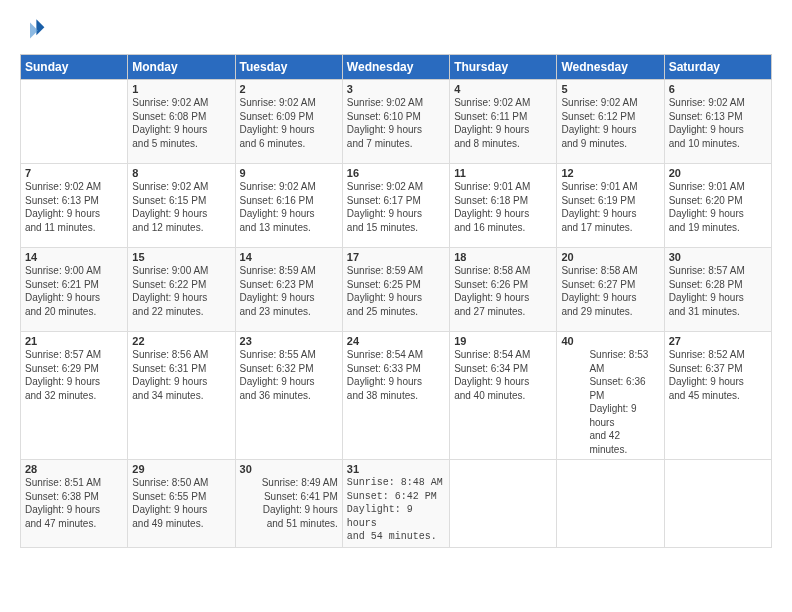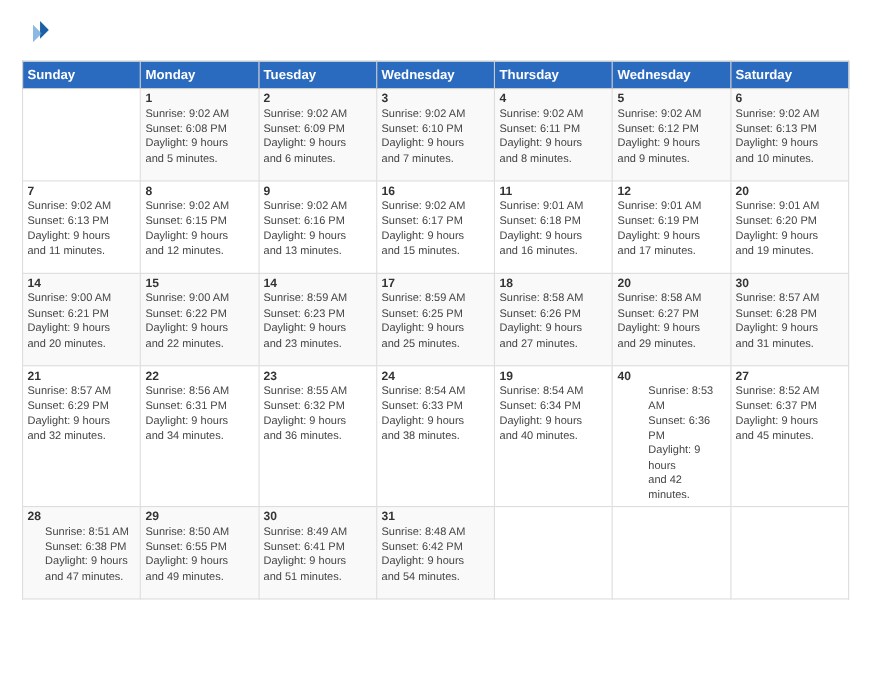--- a/index.html
+++ b/index.html
@@ -325,42 +325,42 @@
             <span class="day-num">27</span>
             <div class="day-info" style="white-space: pre-line;">Sunrise: 8:52 AM
 Sunset: 6:37 PM
 Daylight: 9 hours
 and 45 minutes.</div>
           </td>
         </tr>
         <tr>
           <td>
             <span class="day-num">28</span>
-            <div class="day-info" style="white-space: pre-line; margin-left: 16px;">Sunrise: 8:51 AM
+            <div class="day-info" style="white-space: pre-line;">Sunrise: 8:51 AM
 Sunset: 6:38 PM
 Daylight: 9 hours
 and 47 minutes.</div>
           </td>
           <td>
             <span class="day-num">29</span>
             <div class="day-info" style="white-space: pre-line;">Sunrise: 8:50 AM
 Sunset: 6:55 PM
 Daylight: 9 hours
 and 49 minutes.</div>
           </td>
           <td>
             <span class="day-num">30</span>
-            <div class="day-info" style="white-space: pre-line;">Sunrise: 8:49 AM
+            <div class="day-info" style="white-space: pre-line; text-align: right;">Sunrise: 8:49 AM
 Sunset: 6:41 PM
 Daylight: 9 hours
 and 51 minutes.</div>
           </td>
           <td>
             <span class="day-num">31</span>
-            <div class="day-info" style="white-space: pre-line;">Sunrise: 8:48 AM
+            <div class="day-info" style="white-space: pre-line; font-family: Liberation Mono, monospace;">Sunrise: 8:48 AM
 Sunset: 6:42 PM
 Daylight: 9 hours
 and 54 minutes.</div>
           </td>
           <td class="empty-cell"></td>
           <td class="empty-cell"></td>
           <td class="empty-cell"></td>
         </tr>
       </tbody>
   </table>

